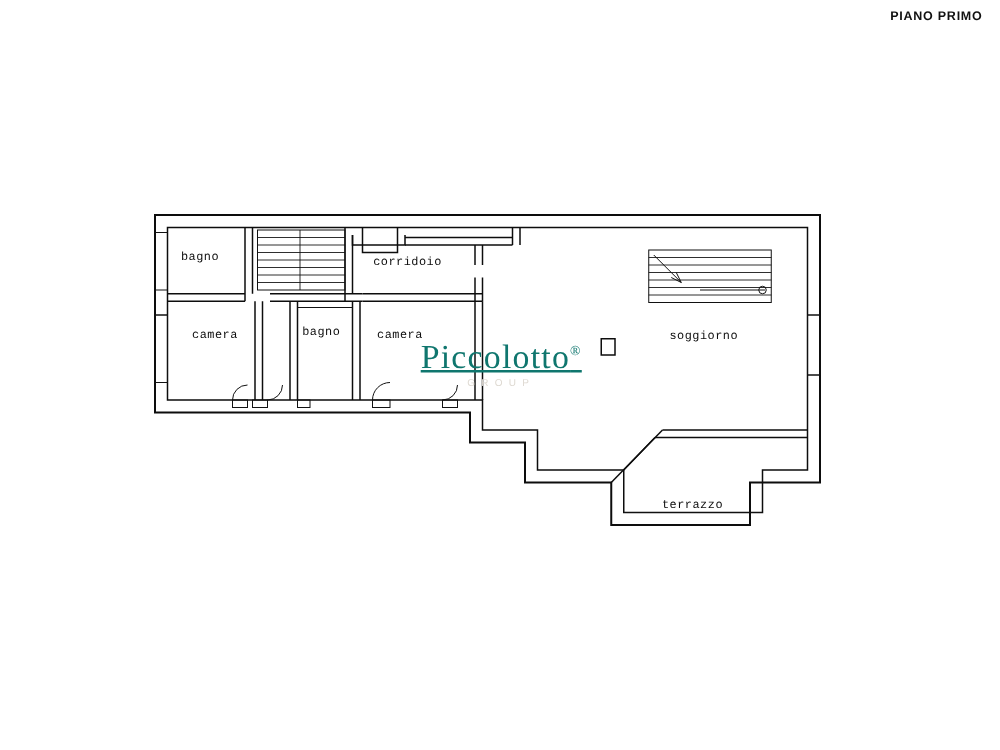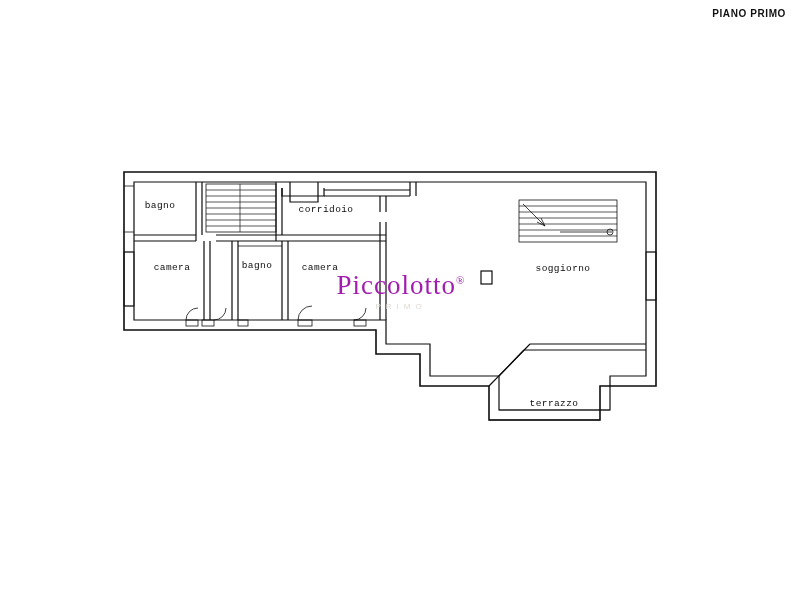--- a/index.html
+++ b/index.html
@@ -67,24 +67,25 @@
     left: 296px;
     top: 272px;
     width: 210px;
     text-align: center;
     pointer-events: none;
     user-select: none;
   }
   .watermark .wm-main {
     font-family: "Liberation Serif", serif;
     font-size: 27px;
-    color: #a21caf;
+    color: #0f766e;
     letter-spacing: 1px;
     line-height: 1;
     white-space: nowrap;
+    text-decoration: underline;
   }
   .watermark .wm-reg {
     font-size: 11px;
     vertical-align: super;
   }
   .watermark .wm-sub {
     font-family: "Liberation Sans", sans-serif;
     font-size: 8px;
     color: #ded9d1;
     letter-spacing: 5px;
@@ -215,16 +216,16 @@
       <text class="roomlabel" text-anchor="middle" x="257" y="268">bagno</text>
       <text class="roomlabel" text-anchor="middle" x="320" y="270">camera</text>
       <text class="roomlabel" text-anchor="middle" x="563" y="271">soggiorno</text>
       <text class="roomlabel" text-anchor="middle" x="554" y="406">terrazzo</text>
     </g>
 
   </svg>
 
   <div class="watermark">
     <div class="wm-main"><span>Piccolotto</span><span class="wm-reg">®</span></div>
-    <div class="wm-sub">PRIMO</div>
+    <div class="wm-sub">GROUP</div>
   </div>
 
 </div>
 
 </body></html>

